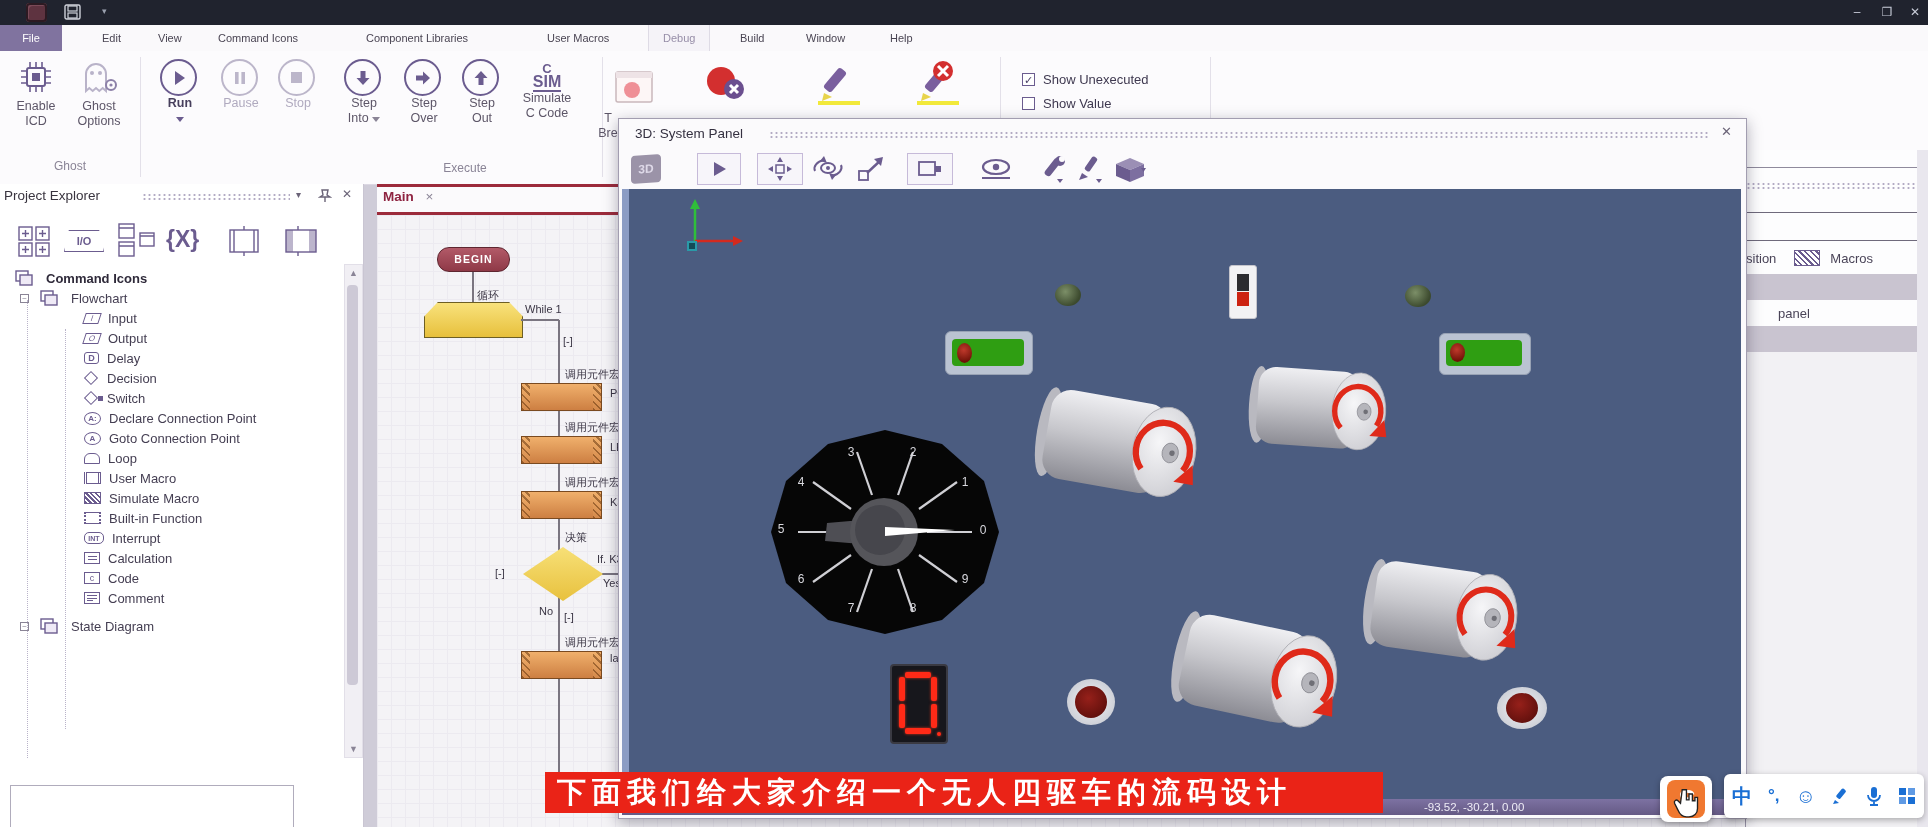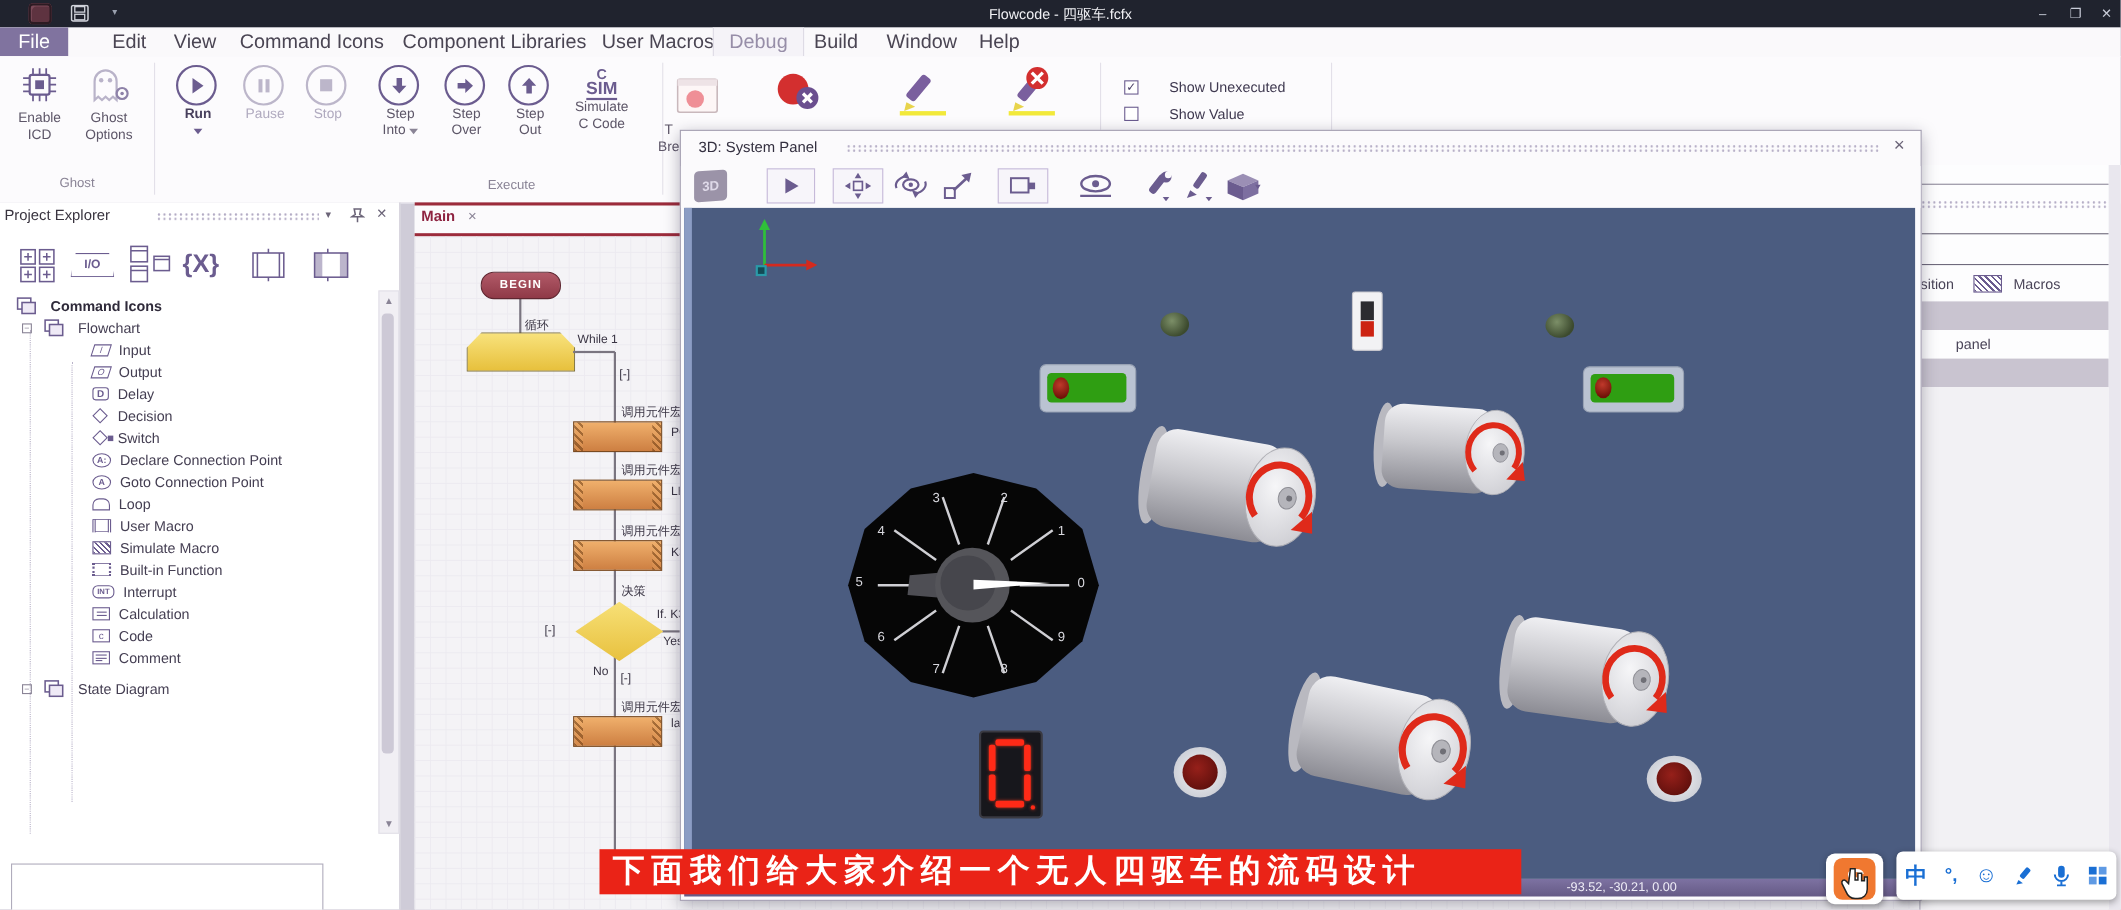--- a/index.html
+++ b/index.html
@@ -7,35 +7,35 @@
     font-family:"Liberation Sans",sans-serif;-webkit-font-smoothing:antialiased;}
   .abs{position:absolute;}
   
   .titlebar{left:0;top:0;width:1928px;height:25px;background:#20232e;color:#e8e8ee;}
   .titlebar .title{left:0;right:0;top:4px;text-align:center;font-size:13px;color:#f0f0f4;}
   .winbtn{top:2px;width:24px;height:20px;color:#c8ccd8;font-size:12px;text-align:center;line-height:20px;}
   .appicon{left:26px;top:3px;width:21px;height:19px;background:#5e3340;border-radius:4px;
      box-shadow:inset 0 0 0 2px #2c1a22, inset 3px 3px 0 #7a4a58;}
   
   .menubar{left:0;top:25px;width:1928px;height:26px;background:#faf9fb;border-bottom:1px solid #e7e4ec;}
-  .menu{top:0;height:26px;line-height:26px;font-size:18px;color:#4a4553;padding:0 14px;}
+  .menu{top:0;height:26px;line-height:26px;font-size:11px;color:#4a4553;padding:0 14px;}
   .menu.file{background:#80739f;color:#fff;}
   .menu.debug{color:#978ea8;border-left:1px solid #dedbe5;border-right:1px solid #dedbe5;background:#f5f3f8;}
   .ribbon-right{top:28px;height:20px;color:#6b5c8f;font-size:13px;}
   
   .ribbon{left:0;top:51px;width:1928px;height:133px;background:#fcfbfd;border-bottom:1px solid #dcd8e3;}
   .rlabel{font-size:12.5px;color:#5d5668;text-align:center;line-height:15px;}
   .rlabel.dis{color:#b0aabf;}
   .grplabel{font-size:12px;color:#8a8496;text-align:center;}
   .vsep{width:1px;background:#e3e0e9;top:6px;height:120px;}
   .circ{width:37px;height:37px;border:2.5px solid #6b5c8f;border-radius:50%;display:flex;align-items:center;justify-content:center;box-sizing:border-box;}
   .circ.dis{border-color:#bcb6ca;}
   .caret{width:0;height:0;border-left:4px solid transparent;border-right:4px solid transparent;border-top:5px solid #6b5c8f;display:inline-block;}
   .chk{width:13px;height:13px;border:1.5px solid #6b5c8f;background:#fff;font-size:11px;line-height:12px;text-align:center;color:#4a4066;box-sizing:border-box;}
-  .chklabel{font-size:13px;color:#3f3950;margin-left:20px;}
+  .chklabel{font-size:13px;color:#3f3950;}
   
   .explorer{left:0;top:184px;width:363px;height:643px;background:#fff;border-right:1px solid #c9c5d2;}
   .pehead{left:4px;top:4px;font-size:13.5px;color:#39343f;}
   .dots{background-image:radial-gradient(#b3abc4 1px,transparent 1.3px);background-size:5px 4px;height:8px;}
   .tico{stroke:#6b5c8f;fill:none;stroke-width:1.4;}
   .tree-row{display:flex;align-items:center;height:20px;font-size:13px;color:#443e52;white-space:nowrap;}
   .tree-row .lab{margin-left:8px;}
   .shape{box-sizing:border-box;border:1.3px solid #6b5c8f;display:inline-flex;align-items:center;justify-content:center;color:#6b5c8f;}
   .par{width:16px;height:11px;transform:skewX(-18deg);font-size:8px;}
   .dia{width:10px;height:10px;transform:rotate(45deg);}
@@ -94,21 +94,20 @@
 <div class="screen">
 
   <div class="abs titlebar">
     <div class="abs appicon"></div>
     <svg class="abs" style="left:64px;top:4px" width="18" height="17">
       <rect x="1" y="1" width="15" height="14" rx="1.5" fill="none" stroke="#cfd2da" stroke-width="1.4"></rect>
       <rect x="4" y="2" width="9" height="5" fill="none" stroke="#cfd2da" stroke-width="1.2"></rect>
       <rect x="4" y="9" width="9" height="5" fill="none" stroke="#cfd2da" stroke-width="1.2"></rect>
     </svg>
     <div class="abs" style="left:102px;top:6px;color:#9aa0ae;font-size:9px">▾</div>
-    <div class="abs title">Flowcode - 四驱车.fcfx</div>
     <div class="abs winbtn" style="left:1845px">–</div>
     <div class="abs winbtn" style="left:1875px">❐</div>
     <div class="abs winbtn" style="left:1903px">✕</div>
   </div>
 
   <div class="abs menubar">
     <div class="abs menu file" style="left:0px;width:62px;padding:0;text-align:center">File</div>
     <div class="abs menu" style="left:88px">Edit</div>
     <div class="abs menu" style="left:144px">View</div>
     <div class="abs menu" style="left:204px">Command Icons</div>

